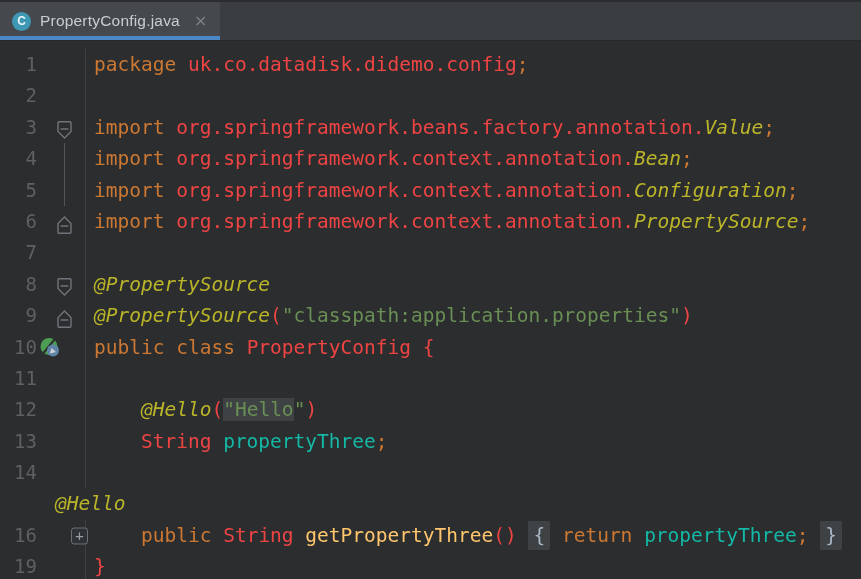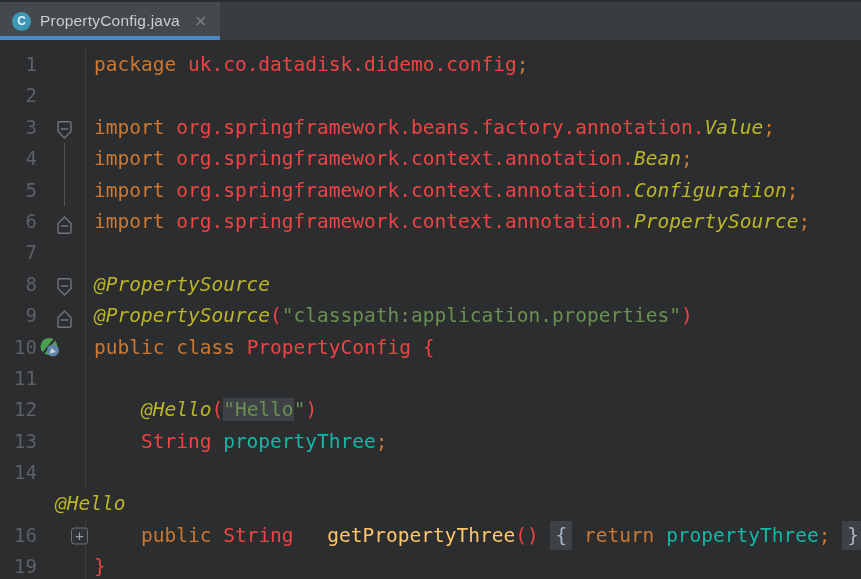--- a/index.html
+++ b/index.html
@@ -37,21 +37,21 @@
   .code { padding-left:8px; white-space:pre; }
 
   
   .tk-kw     { color:#CC7832; }
   .tk-semi   { color:#CC7832; }
   .tk-plain  { color:#ef4444; }
   .tk-ann    { color:#BBB529;font-style:italic; }
   .tk-str    { color:#6A8F54; }
   .tk-strhl  { color:#6A8F54; background:#3E4245; }
   .tk-field  { color:#14b8a6; }
-  .tk-method { color:#FFC66D;margin-left:22px; }
+  .tk-method { color:#FFC66D; }
   .tk-brhl   { color:#A9B7C6; background:#3E4245; padding:3px 5px; border-radius:1px; }
 </style>
 </head>
 <body>
 
 <div class="app">
   <div class="tabbar">
     <div class="tab">
       <span class="class-icon">C</span>
       <span class="tab-label">PropertyConfig.java</span>

